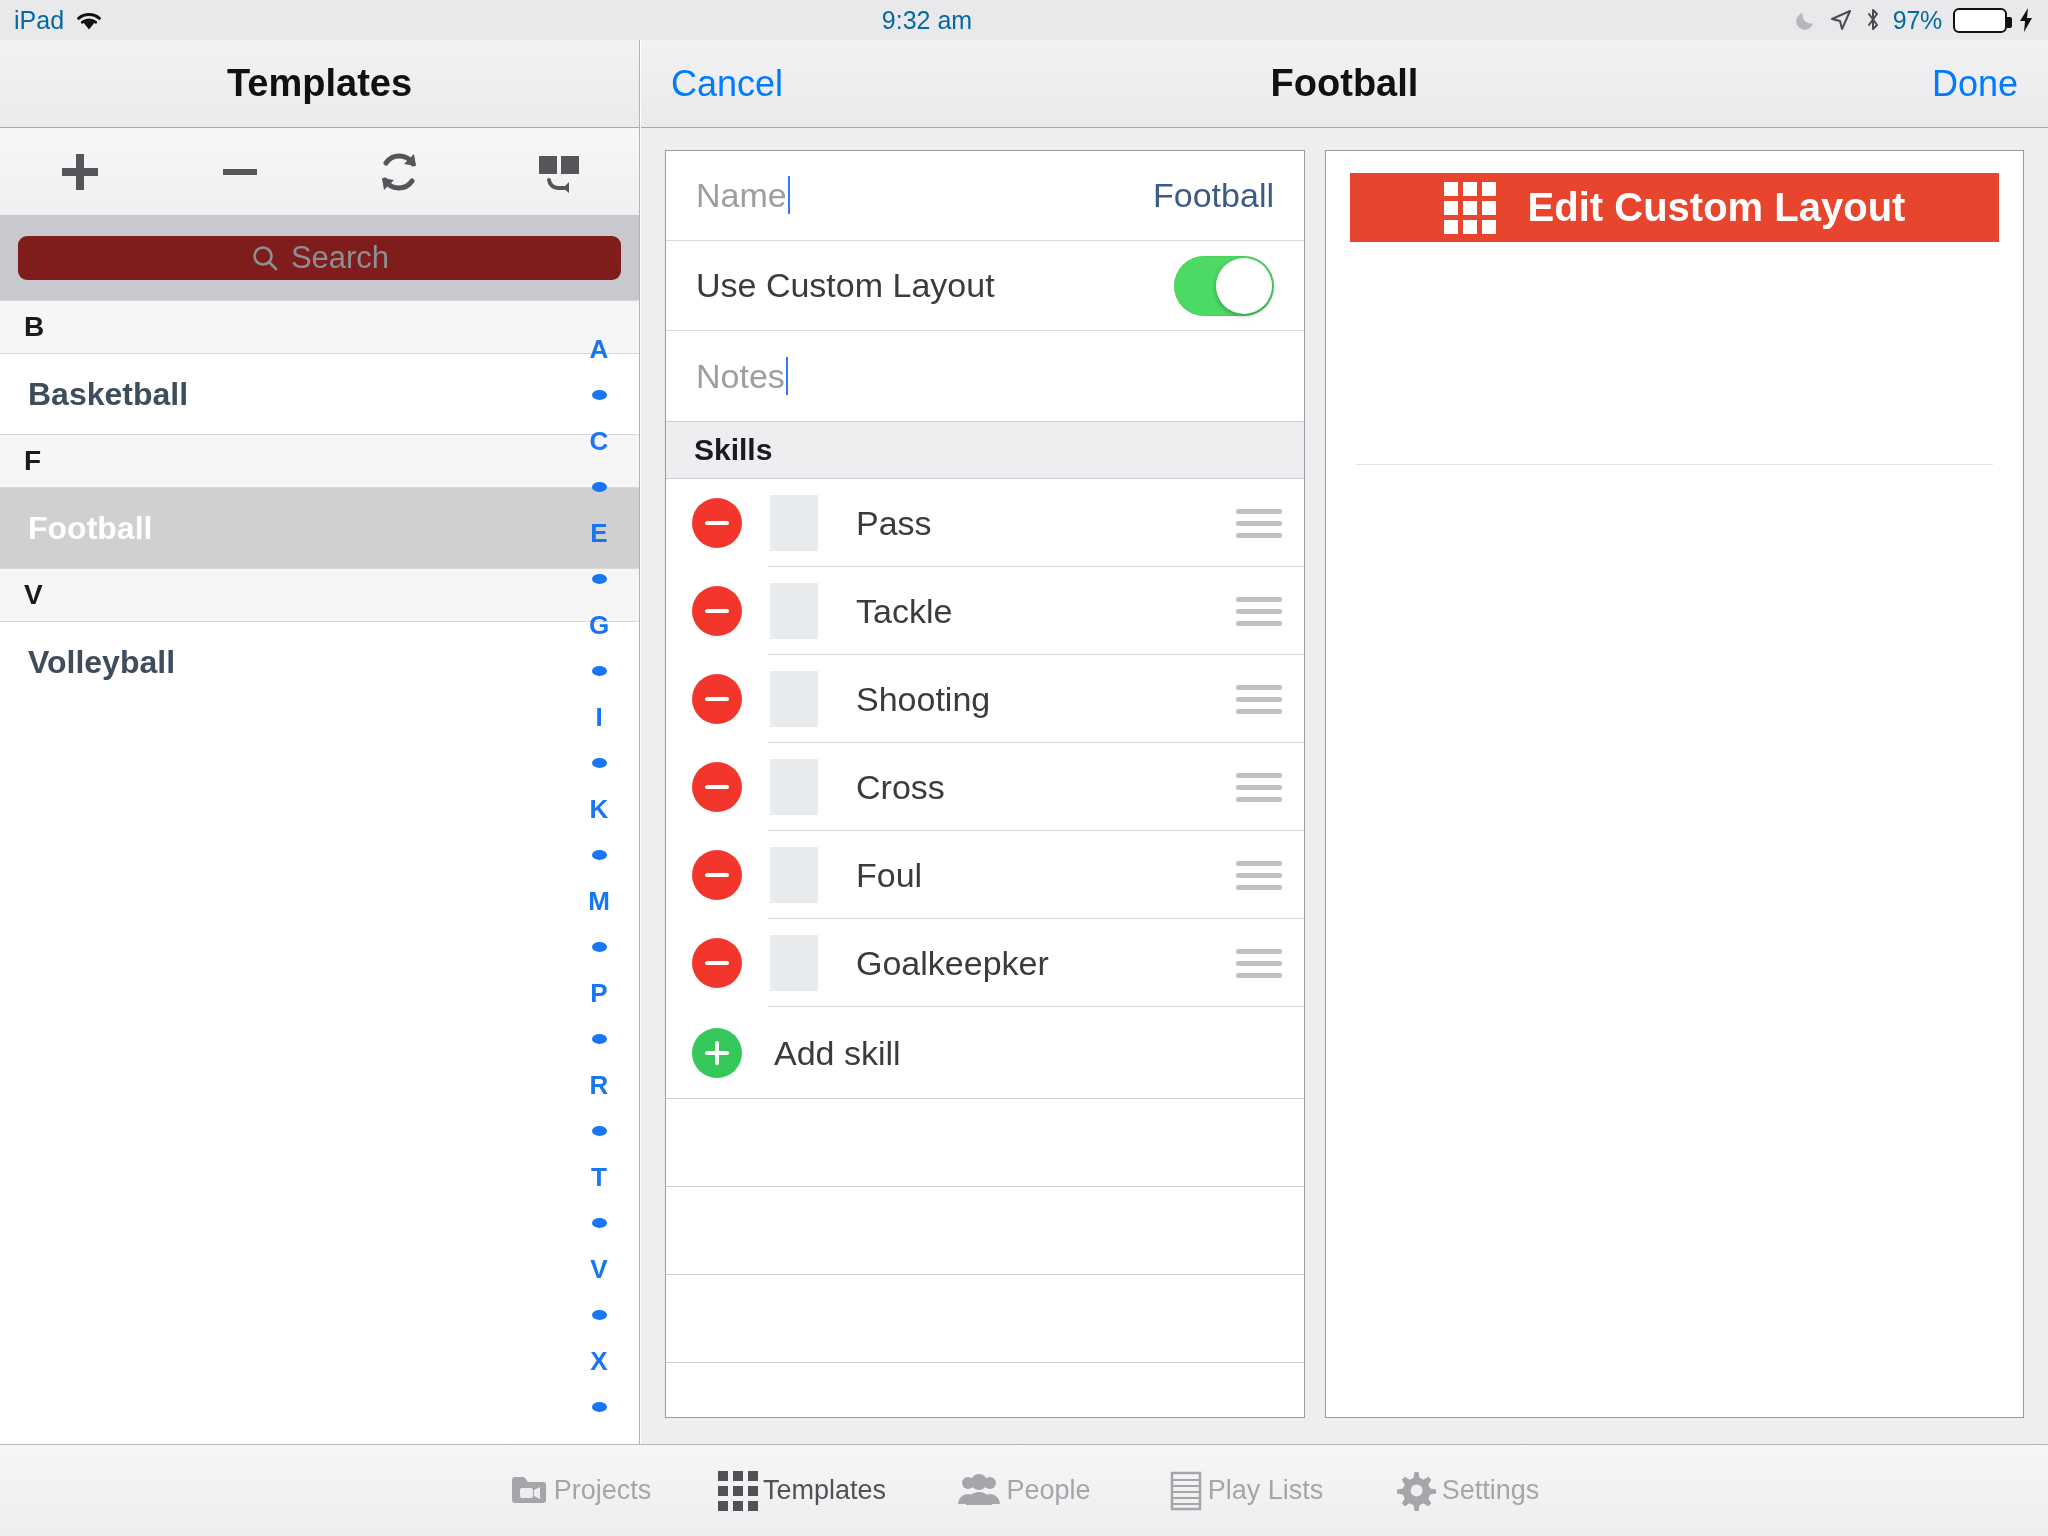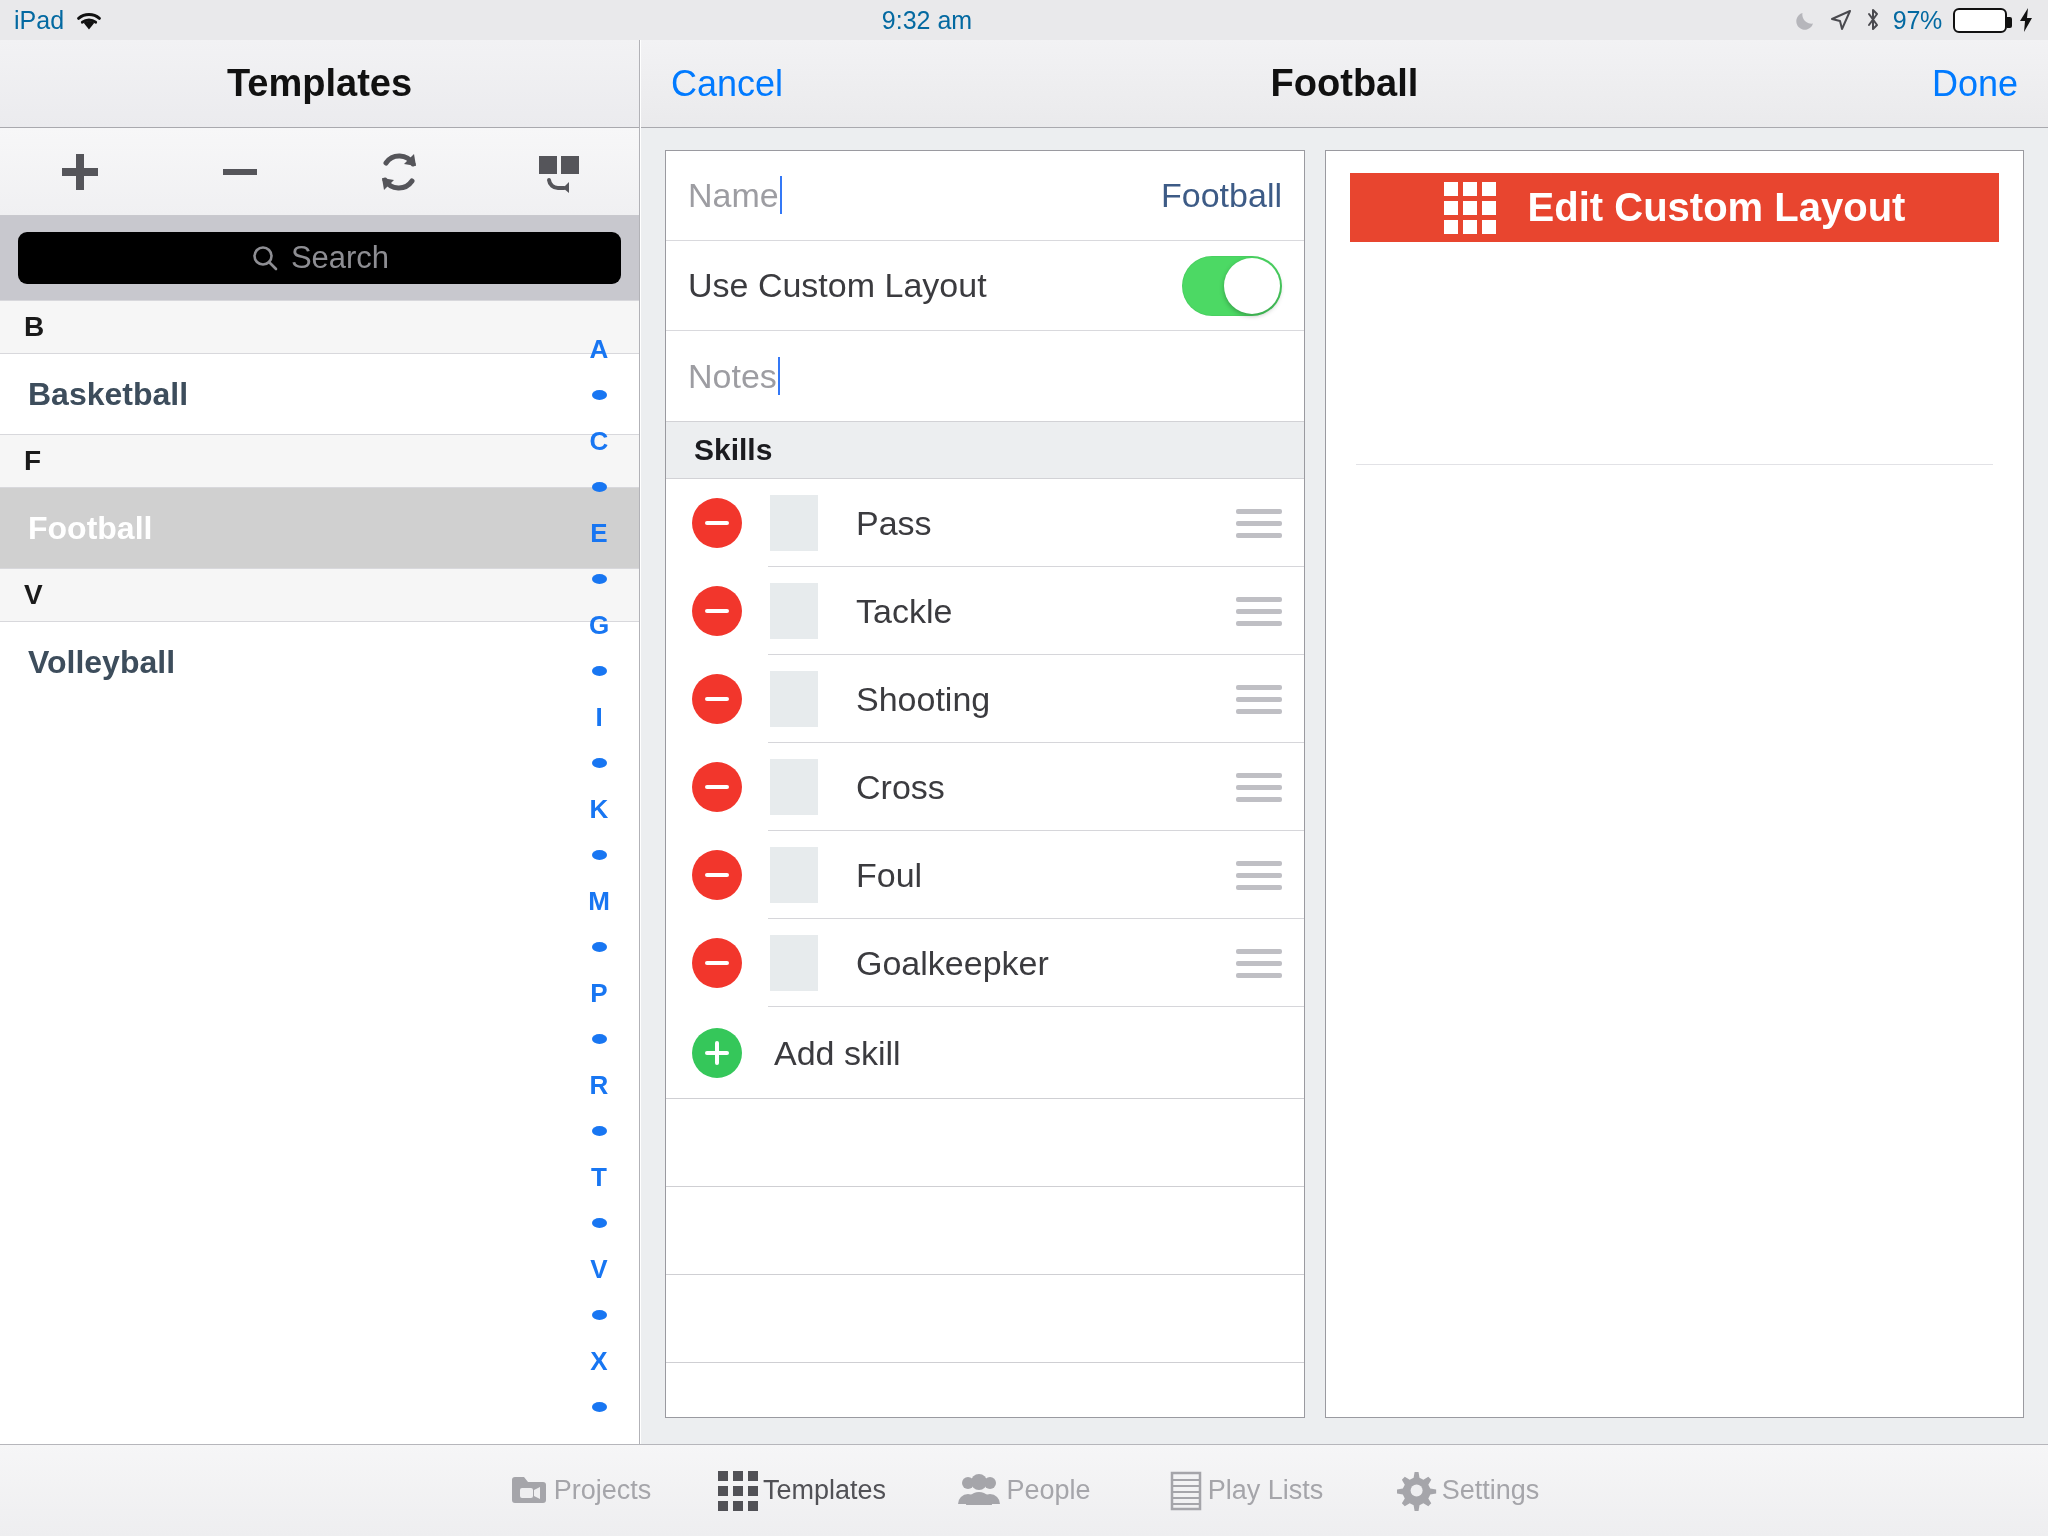--- a/index.html
+++ b/index.html
@@ -56,21 +56,21 @@
     flex: 1; display: flex; align-items: center; justify-content: center;
     height: 100%; cursor: pointer;
   }
   .tb-icon { color: #55555a; display: block; }
 
   .search-wrap {
     height: 84px; background: #c8c8ce;
     display: flex; align-items: center; padding: 0 18px;
   }
   .search-field {
-    flex: 1; height: 52px; background: #000000; border-radius: 9px;
+    flex: 1; height: 44px; background: #7f1d1d; border-radius: 9px;
     display: flex; align-items: center; justify-content: center; gap: 11px;
   }
   .search-ph { font-size: 31px; color: #8e8e93; }
   .mag { color: #8e8e93; display:block; }
 
   .list { position: relative; height: 1144px; overflow: hidden; background: #fff; }
   .sec-header {
     height: 54px; background: #f6f6f6; border-top: 1px solid #d8d8dc;
     border-bottom: 1px solid #d8d8dc;
     display: flex; align-items: center; padding-left: 24px;
@@ -118,21 +118,21 @@
   .panel {
     background: #ffffff; border: 1px solid #9a9aa0;
     display: flex; flex-direction: column; overflow: hidden;
   }
   .panel-left  { width: 640px; }
   .panel-right { flex: 1; }
 
   
   .form-row {
     display: flex; align-items: center; justify-content: space-between;
-    height: 90px; padding: 0 22px; border-bottom: 1px solid #d9d9dd;
+    height: 90px; padding: 0 30px; border-bottom: 1px solid #d9d9dd;
     margin: 0 0px;
   }
   .field-ph { font-size: 34px; color: #9d9da2; position: relative; }
   .caret {
     display: inline-block; width: 2px; height: 38px; background: #3478f6;
     vertical-align: -7px; margin-left: 1px;
   }
   .field-val { font-size: 34px; color: #3d5b86; }
   .form-label { font-size: 34px; color: #3b3b3f; }
 

